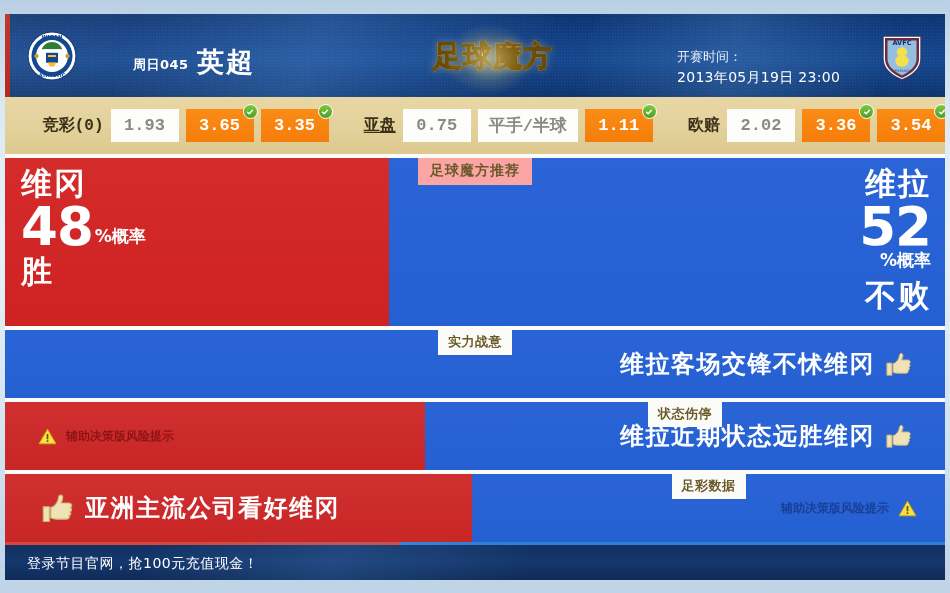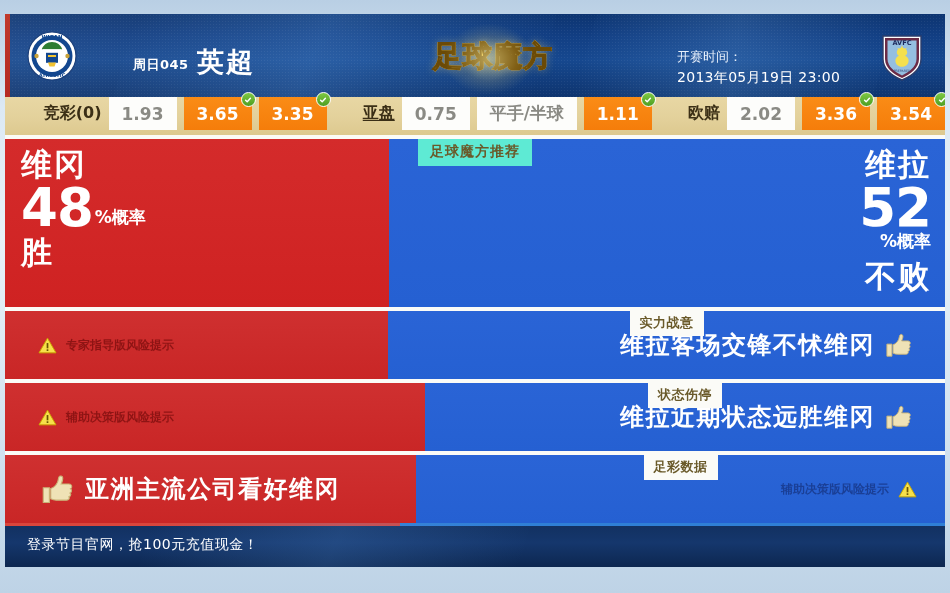--- a/index.html
+++ b/index.html
@@ -92,24 +92,25 @@
   }
 
   .kick {
     position:absolute; left:672px; top:32px; z-index:7;
     color:#e8f0fb; font-size:13px; line-height:21px; white-space:nowrap;
   }
   .kick .ln2 { font-size:14px; color:#ffffff; letter-spacing:.3px;}
 
   
   .odds {
-    height: 38px;
+    height: 57px;
     background: linear-gradient(180deg,#e8d7a4 0%, #e3d19b 55%, #ddc98f 100%);
-    display:flex; align-items:flex-start;
+    display:flex; align-items:center;
     position:relative;
+    font-family:Liberation Mono, monospace;
   }
   .odds-group { display:flex; align-items:center; }
   .odds-label {
     color:#3b2f16; font-size:16px; font-weight:bold; white-space:nowrap;
   }
   .odds-label.u { text-decoration: underline; text-underline-offset:2px;}
   .cell {
     height:33px; min-width:54px; padding:0 7px;
     display:flex; align-items:center; justify-content:center;
     font-size:17px; font-weight:bold;
@@ -152,21 +153,21 @@
   }
   .team-nm { font-size:31px; font-weight:bold; letter-spacing:2px; }
   .pct-row { display:flex; align-items:flex-end; margin-top:4px;}
   .prob-right .pct-row { justify-content:flex-end;flex-direction:column; }
   .pct-num { font-size:53px; font-weight:bold; line-height:0.92; letter-spacing:-1px;}
   .pct-suf { font-size:17px; font-weight:bold; margin-left:2px; padding-bottom:7px; letter-spacing:0px;}
   .res-word { font-size:31px; font-weight:bold; letter-spacing:2px; margin-top:4px;}
 
   .center-tab {
     position:absolute; left:50%; top:0; transform:translateX(-50%);
-    background:#5eead4; color:#6a5a2a;
+    background:#fca5a5; color:#6a5a2a;
     font-size:14px; font-weight:bold; letter-spacing:1px;
     padding:4px 12px 5px; z-index:9; white-space:nowrap;
   }
   .rec-text {
     position:absolute; left:50%; top:42px; transform:translateX(-50%);
     width:455px; text-align:center; z-index:8;
     color:#ffffff; font-size:23px; font-weight:bold; line-height:36px; letter-spacing:.5px;
   }
 
   
@@ -381,30 +382,20 @@
         <div class="res-word">不败</div>
       </div>
     </div>
 
     <div class="center-tab">足球魔方推荐</div>
   </div>
 
   <div class="rowsep"></div>
 
   <div class="crow">
-    <div class="left" style="width:383px">
-      <div class="risk">
-        <svg class="warn" viewBox="0 0 20 18">
-          <path d="M10 1.2L19 16.8H1z" fill="#f7e04a" stroke="#c9a800" stroke-width="1"></path>
-          <rect x="9.1" y="6.4" width="1.8" height="5.6" fill="#6a5400"></rect>
-          <rect x="9.1" y="13" width="1.8" height="1.8" fill="#6a5400"></rect>
-        </svg>
-        <span>专家指导版风险提示</span>
-      </div>
-    </div>
     <div class="right">
       <div class="verdict on-blue">
         <span>维拉客场交锋不怵维冈</span>
         <svg class="thumb" viewBox="0 0 30 29">
           <path d="M2 13h5.4v13H2z" fill="#efe2b6" stroke="#c9b477" stroke-width="1"></path>
           <path d="M8.6 13.6c2.6-.6 4.8-3 6-5.6.7-1.5.6-3.4 1.3-4.6.8-1.4 3.2-1 3.3 1 .1 1.9-.7 3.6-1.4 5.2h6.7c1.8 0 3 1.5 2.5 3-.2.6-.6 1-1 1.3.9.5 1.2 1.8.6 2.8-.2.4-.6.7-1 .9.7.6.8 1.8.2 2.6-.3.4-.7.7-1.2.8.5.6.4 1.6-.2 2.2-.5.5-1.2.7-2 .7h-8.9c-1.8 0-3.4-.4-4.9-1.2z" fill="#efe2b6" stroke="#c9b477" stroke-width="1"></path>
         </svg>
       </div>
       <div class="row-tab">实力战意</div>
     </div>
@@ -431,21 +422,21 @@
           <path d="M8.6 13.6c2.6-.6 4.8-3 6-5.6.7-1.5.6-3.4 1.3-4.6.8-1.4 3.2-1 3.3 1 .1 1.9-.7 3.6-1.4 5.2h6.7c1.8 0 3 1.5 2.5 3-.2.6-.6 1-1 1.3.9.5 1.2 1.8.6 2.8-.2.4-.6.7-1 .9.7.6.8 1.8.2 2.6-.3.4-.7.7-1.2.8.5.6.4 1.6-.2 2.2-.5.5-1.2.7-2 .7h-8.9c-1.8 0-3.4-.4-4.9-1.2z" fill="#efe2b6" stroke="#c9b477" stroke-width="1"></path>
         </svg>
       </div>
       <div class="row-tab">状态伤停</div>
     </div>
   </div>
 
   <div class="rowsep"></div>
 
   <div class="crow">
-    <div class="left" style="width:411px">
+    <div class="left" style="width:467px">
       <div class="verdict on-red">
         <svg class="thumb big" viewBox="0 0 30 29">
           <path d="M2 13h5.4v13H2z" fill="#efe2b6" stroke="#c9b477" stroke-width="1"></path>
           <path d="M8.6 13.6c2.6-.6 4.8-3 6-5.6.7-1.5.6-3.4 1.3-4.6.8-1.4 3.2-1 3.3 1 .1 1.9-.7 3.6-1.4 5.2h6.7c1.8 0 3 1.5 2.5 3-.2.6-.6 1-1 1.3.9.5 1.2 1.8.6 2.8-.2.4-.6.7-1 .9.7.6.8 1.8.2 2.6-.3.4-.7.7-1.2.8.5.6.4 1.6-.2 2.2-.5.5-1.2.7-2 .7h-8.9c-1.8 0-3.4-.4-4.9-1.2z" fill="#efe2b6" stroke="#c9b477" stroke-width="1"></path>
         </svg>
         <span>亚洲主流公司看好维冈</span>
       </div>
     </div>
     <div class="right">
       <div class="risk-right">

